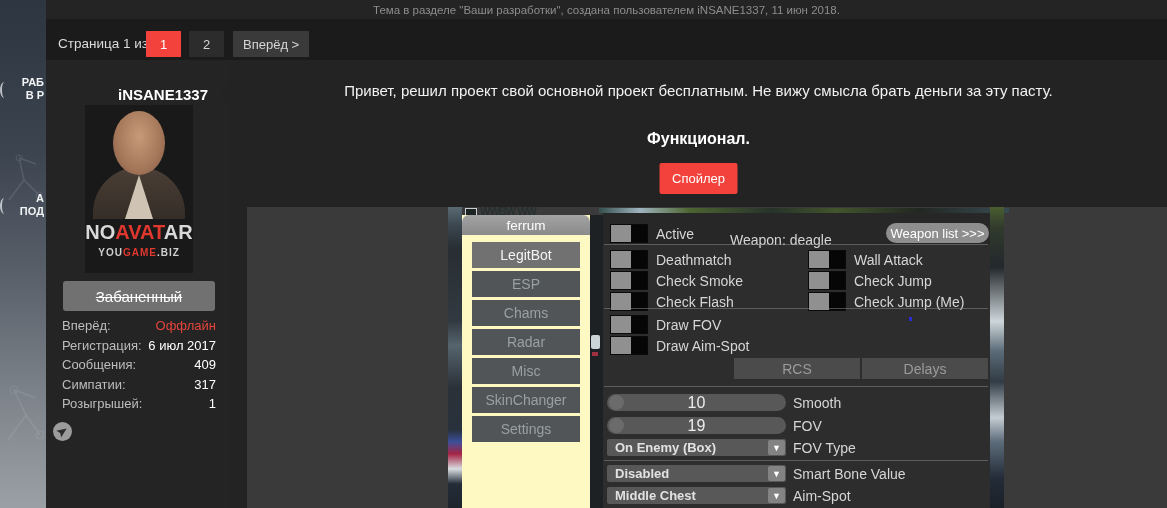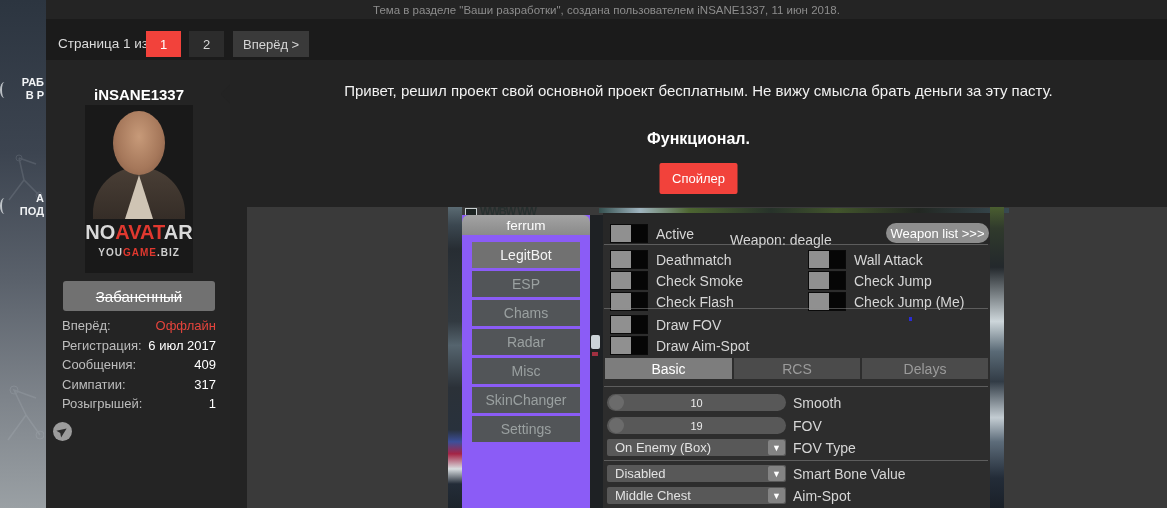--- a/index.html
+++ b/index.html
@@ -21,21 +21,21 @@
 
   
   .pag-label{left:58px;top:36px;color:#dcdcdc;font-size:13.5px;}
   .pg-btn{top:31px;height:26px;display:flex;align-items:center;justify-content:center;
           font-size:13px;color:#d6d6d6;background:#2c2c2c;cursor:pointer;}
   .pg-current{background:#f2423b;color:#fff;}
   .pg-next{background:#3a3a3a;padding:0 10px;}
 
   
   .sidebar{left:46px;top:60px;width:186px;height:448px;background:#242424;}
-  .username{width:100%;text-align:center;top:26px;color:#ffffff;font-weight:bold;font-size:15px;cursor:pointer;}
+  .username{width:100%;text-align:center;top:26px;color:#ffffff;font-weight:bold;font-size:15px;cursor:pointer;padding-left:24px;}
   .avatar{left:39px;top:45px;width:108px;height:168px;background:#191919;cursor:pointer;overflow:hidden;}
   .av-head{position:absolute;left:28px;top:6px;width:52px;height:64px;border-radius:50%;
            background:radial-gradient(ellipse at 50% 40%,#c79a79 0%,#a5775a 60%,#7e5742 100%);}
   .av-body{position:absolute;left:8px;top:62px;width:92px;height:52px;
            background:linear-gradient(180deg,#4a3f36 0%,#352d27 100%);
            border-radius:46px 46px 0 0;}
   .av-shirt{position:absolute;left:40px;top:70px;width:28px;height:44px;background:#cfc4b4;
             clip-path:polygon(50% 0,100% 100%,0 100%);}
   .noav{position:absolute;left:0;top:116px;width:100%;text-align:center;
         font-size:20px;font-weight:bold;letter-spacing:0;color:#d9d9d9;}
@@ -72,21 +72,21 @@
     background:linear-gradient(90deg,#35504f 0%,#9fb4bf 10%,#4d6531 22%,#27322a 42%,#42552c 58%,#222722 78%,#384a52 100%);}
   .glitchbox{left:218px;top:1px;width:10px;height:9px;border:1px solid #c8cfd0;background:#1c2322;}
   .glitch{left:233px;top:-2px;color:#27302f;font-weight:bold;font-size:11px;letter-spacing:-1px;}
   .band-v{top:0;width:14px;height:301px;}
   .band-left{left:201px;
     background:linear-gradient(180deg,#5a6a72 0%,#3b4750 6%,#272d33 14%,#323a41 38%,#55646e 46%,#2b3138 60%,#28313c 74%,#3c4f9a 78%,#a52445 82%,#d8dde0 87%,#232c38 92%,#1d242c 100%);}
   .band-right{left:743px;
     background:linear-gradient(180deg,#4a5e30 0%,#303a2c 7%,#23282c 20%,#cdd6da 38%,#5a6a76 48%,#323c46 58%,#c3ccd2 70%,#5d6c7a 78%,#232c38 90%,#1a2028 100%);}
 
   
-  .menu-left{left:215px;top:8px;width:128px;height:293px;background:#8b5cf6;}
+  .menu-left{left:215px;top:8px;width:128px;height:293px;background:#fef9c3;}
   .ferrum-hd{position:absolute;left:0;top:0;width:128px;height:20px;border-radius:7px 7px 0 0;
              background:linear-gradient(180deg,#a3a3a3,#8a8a8a);
              display:flex;align-items:center;justify-content:center;color:#fdfdfd;font-size:13.5px;cursor:move;}
   .vtab{position:absolute;left:10px;width:108px;height:26px;background:#525558;color:#9aa0a0;
         display:flex;align-items:center;justify-content:center;font-size:14px;cursor:pointer;}
   .vtab.sel{background:#717171;color:#f4f4f4;}
   .gap-strip{left:343px;top:8px;width:13px;height:293px;background:#1e2124;}
   .gap-blob{position:absolute;left:1px;top:120px;width:9px;height:14px;background:#ccd4d8;border-radius:2px;}
   .gap-red{position:absolute;left:2px;top:137px;width:6px;height:4px;background:#a03040;}
 
@@ -99,24 +99,24 @@
   .chk-row .t{color:#d6d6d6;font-size:14px;cursor:pointer;}
   .wlabel{position:absolute;left:127px;top:19px;color:#d6d6d6;font-size:14px;}
   .pill{position:absolute;left:283px;top:10px;width:103px;height:20px;border-radius:10px;background:#8e8e8e;
         display:flex;align-items:center;justify-content:center;color:#fff;font-size:13px;cursor:pointer;}
   .subtab{position:absolute;top:145px;height:21px;background:#4b4b4b;color:#9b9b9b;font-size:14px;
           display:flex;align-items:center;justify-content:center;cursor:pointer;}
   .subtab.sel{background:#7d7d7d;color:#ffffff;}
   .slider{position:absolute;left:4px;width:179px;height:17px;background:#585858;border-radius:9px;cursor:pointer;}
   .knob{position:absolute;left:2px;top:1px;width:15px;height:15px;border-radius:50%;background:#6b6b6b;}
   .sl-val{position:absolute;left:0;top:0;width:100%;height:100%;display:flex;align-items:center;
-          justify-content:center;color:#ececec;font-size:11px;}
+          justify-content:center;color:#ececec;font-size:16px;}
   .ctl-label{position:absolute;left:190px;color:#d6d6d6;font-size:14px;}
   .dd{position:absolute;left:4px;width:179px;height:17px;background:#585858;border-radius:2px;cursor:pointer;}
-  .dd-val{position:absolute;left:8px;top:0;height:100%;display:flex;align-items:center;color:#e2e2e2;font-size:13px;}
+  .dd-val{position:absolute;left:8px;top:0;height:100%;display:flex;align-items:center;color:#e2e2e2;font-size:13px;font-weight:bold;}
   .dd-arrow{position:absolute;left:161px;top:1px;width:17px;height:15px;background:#838383;border-radius:2px;
             display:flex;align-items:center;justify-content:center;color:#fff;font-size:9px;}
   .bluedot{position:absolute;left:306px;top:104px;width:3px;height:4px;background:#2b2bd4;}
 </style>
 </head>
 <body>
 
 <div class="page">
 
   <div class="abs side-band">
@@ -285,23 +285,20 @@
         <div class="chk-row" style="left:7px;top:102px">
           <span class="cb"></span>
           <span class="t">Draw FOV</span>
         </div>
         <div class="chk-row" style="left:7px;top:123px">
           <span class="cb"></span>
           <span class="t">Draw Aim-Spot</span>
         </div>
         <div class="bluedot"></div>
 
-        <div class="subtab sel" style="left:2px;width:127px">
-            <span>Basic</span>
-          </div>
         <div class="subtab" style="left:131px;width:126px">
             <span>RCS</span>
           </div>
         <div class="subtab" style="left:259px;width:126px">
             <span>Delays</span>
           </div>
         <div class="divider" style="top:173px"></div>
 
         <div class="slider" style="top:181px">
           <span class="knob"></span>

